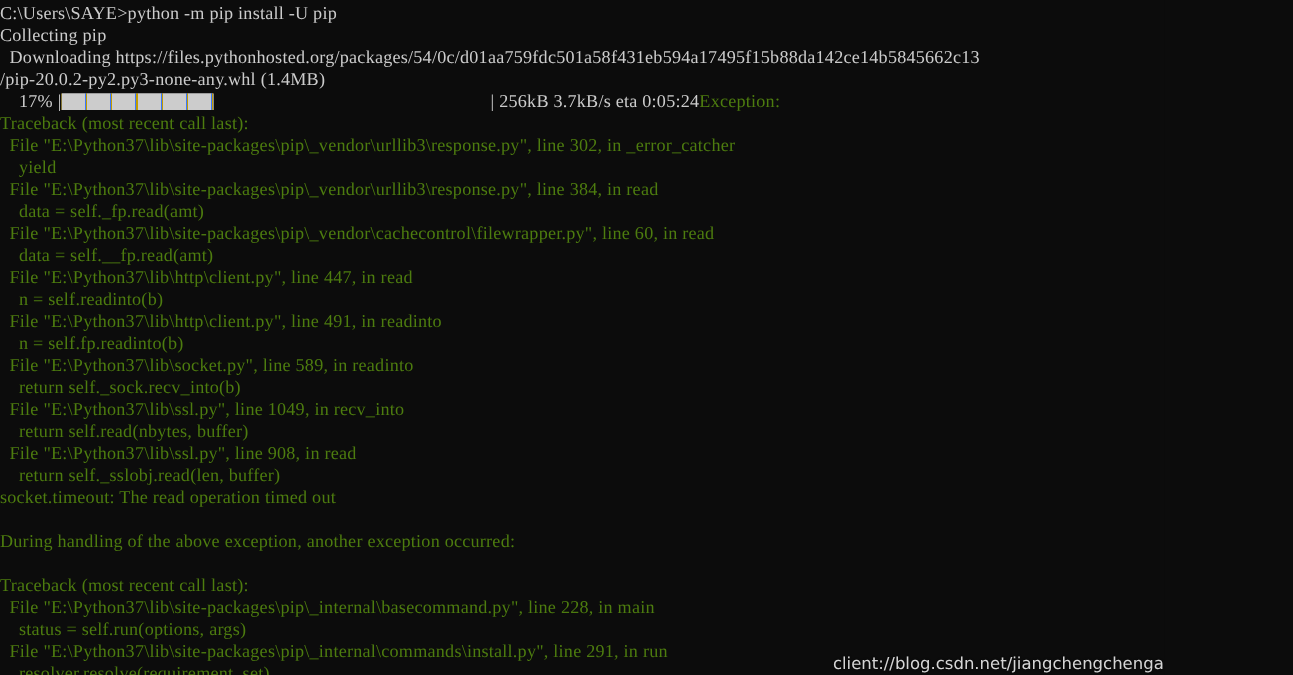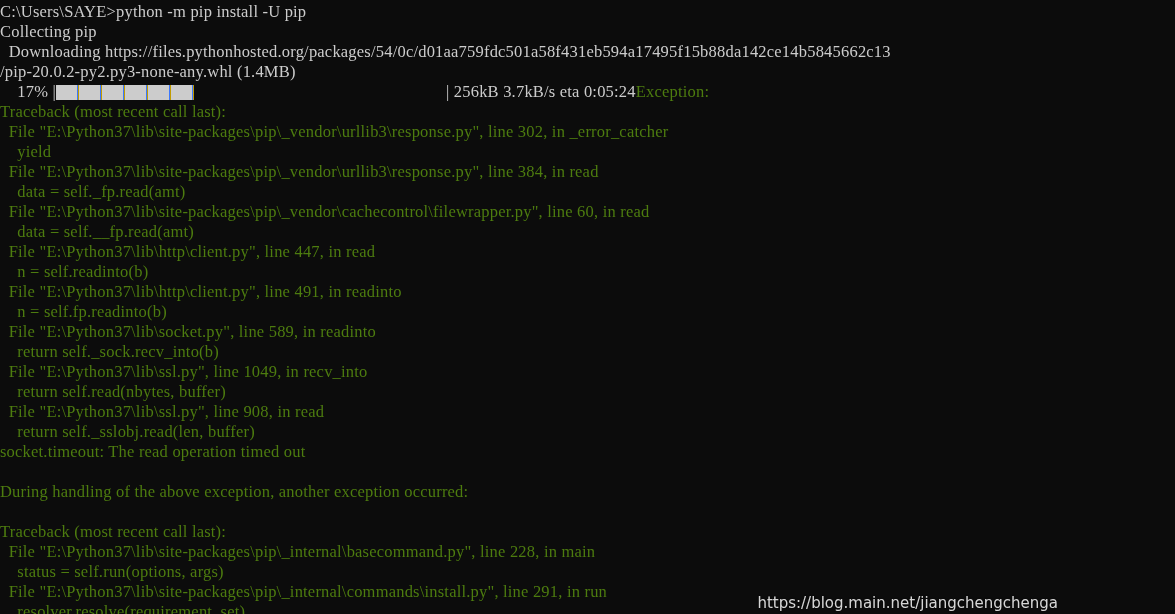--- a/index.html
+++ b/index.html
@@ -75,14 +75,14 @@
     letter-spacing: 0;
     white-space: nowrap;
     text-shadow: 0 0 2px rgba(0,0,0,0.9);
   }
 </style>
 </head>
 <body>
 
 <div id="terminal">
   <div class="console-body" id="console-body"><div class="line"><span class="seg c-white">C:\Users\SAYE&gt;python -m pip install -U pip</span></div><div class="line"><span class="seg c-white">Collecting pip</span></div><div class="line"><span class="seg c-white">  Downloading https://files.pythonhosted.org/packages/54/0c/d01aa759fdc501a58f431eb594a17495f15b88da142ce14b5845662c13</span></div><div class="line"><span class="seg c-white">/pip-20.0.2-py2.py3-none-any.whl (1.4MB)</span></div><div class="line pbar-line"><span class="seg c-white">    17% |</span><span class="pbar" style="width: 390px;"><span class="pbar-fill" style="width: 138px;"></span></span><span class="seg c-white">|</span><span class="seg c-white"> 256kB 3.7kB/s eta 0:05:24</span><span class="seg c-red">Exception:</span></div><div class="line"><span class="seg c-red">Traceback (most recent call last):</span></div><div class="line"><span class="seg c-red">  File "E:\Python37\lib\site-packages\pip\_vendor\urllib3\response.py", line 302, in _error_catcher</span></div><div class="line"><span class="seg c-red">    yield</span></div><div class="line"><span class="seg c-red">  File "E:\Python37\lib\site-packages\pip\_vendor\urllib3\response.py", line 384, in read</span></div><div class="line"><span class="seg c-red">    data = self._fp.read(amt)</span></div><div class="line"><span class="seg c-red">  File "E:\Python37\lib\site-packages\pip\_vendor\cachecontrol\filewrapper.py", line 60, in read</span></div><div class="line"><span class="seg c-red">    data = self.__fp.read(amt)</span></div><div class="line"><span class="seg c-red">  File "E:\Python37\lib\http\client.py", line 447, in read</span></div><div class="line"><span class="seg c-red">    n = self.readinto(b)</span></div><div class="line"><span class="seg c-red">  File "E:\Python37\lib\http\client.py", line 491, in readinto</span></div><div class="line"><span class="seg c-red">    n = self.fp.readinto(b)</span></div><div class="line"><span class="seg c-red">  File "E:\Python37\lib\socket.py", line 589, in readinto</span></div><div class="line"><span class="seg c-red">    return self._sock.recv_into(b)</span></div><div class="line"><span class="seg c-red">  File "E:\Python37\lib\ssl.py", line 1049, in recv_into</span></div><div class="line"><span class="seg c-red">    return self.read(nbytes, buffer)</span></div><div class="line"><span class="seg c-red">  File "E:\Python37\lib\ssl.py", line 908, in read</span></div><div class="line"><span class="seg c-red">    return self._sslobj.read(len, buffer)</span></div><div class="line"><span class="seg c-red">socket.timeout: The read operation timed out</span></div><div class="line"><span class="seg c-red"> </span></div><div class="line"><span class="seg c-red">During handling of the above exception, another exception occurred:</span></div><div class="line"><span class="seg c-red"> </span></div><div class="line"><span class="seg c-red">Traceback (most recent call last):</span></div><div class="line"><span class="seg c-red">  File "E:\Python37\lib\site-packages\pip\_internal\basecommand.py", line 228, in main</span></div><div class="line"><span class="seg c-red">    status = self.run(options, args)</span></div><div class="line"><span class="seg c-red">  File "E:\Python37\lib\site-packages\pip\_internal\commands\install.py", line 291, in run</span></div><div class="line"><span class="seg c-red">    resolver.resolve(requirement_set)</span></div></div>
-  <div id="watermark">https://blog.main.net/jiangchengchenga</div>
+  <div id="watermark">client://blog.csdn.net/jiangchengchenga</div>
 </div>
 
 </body></html>

